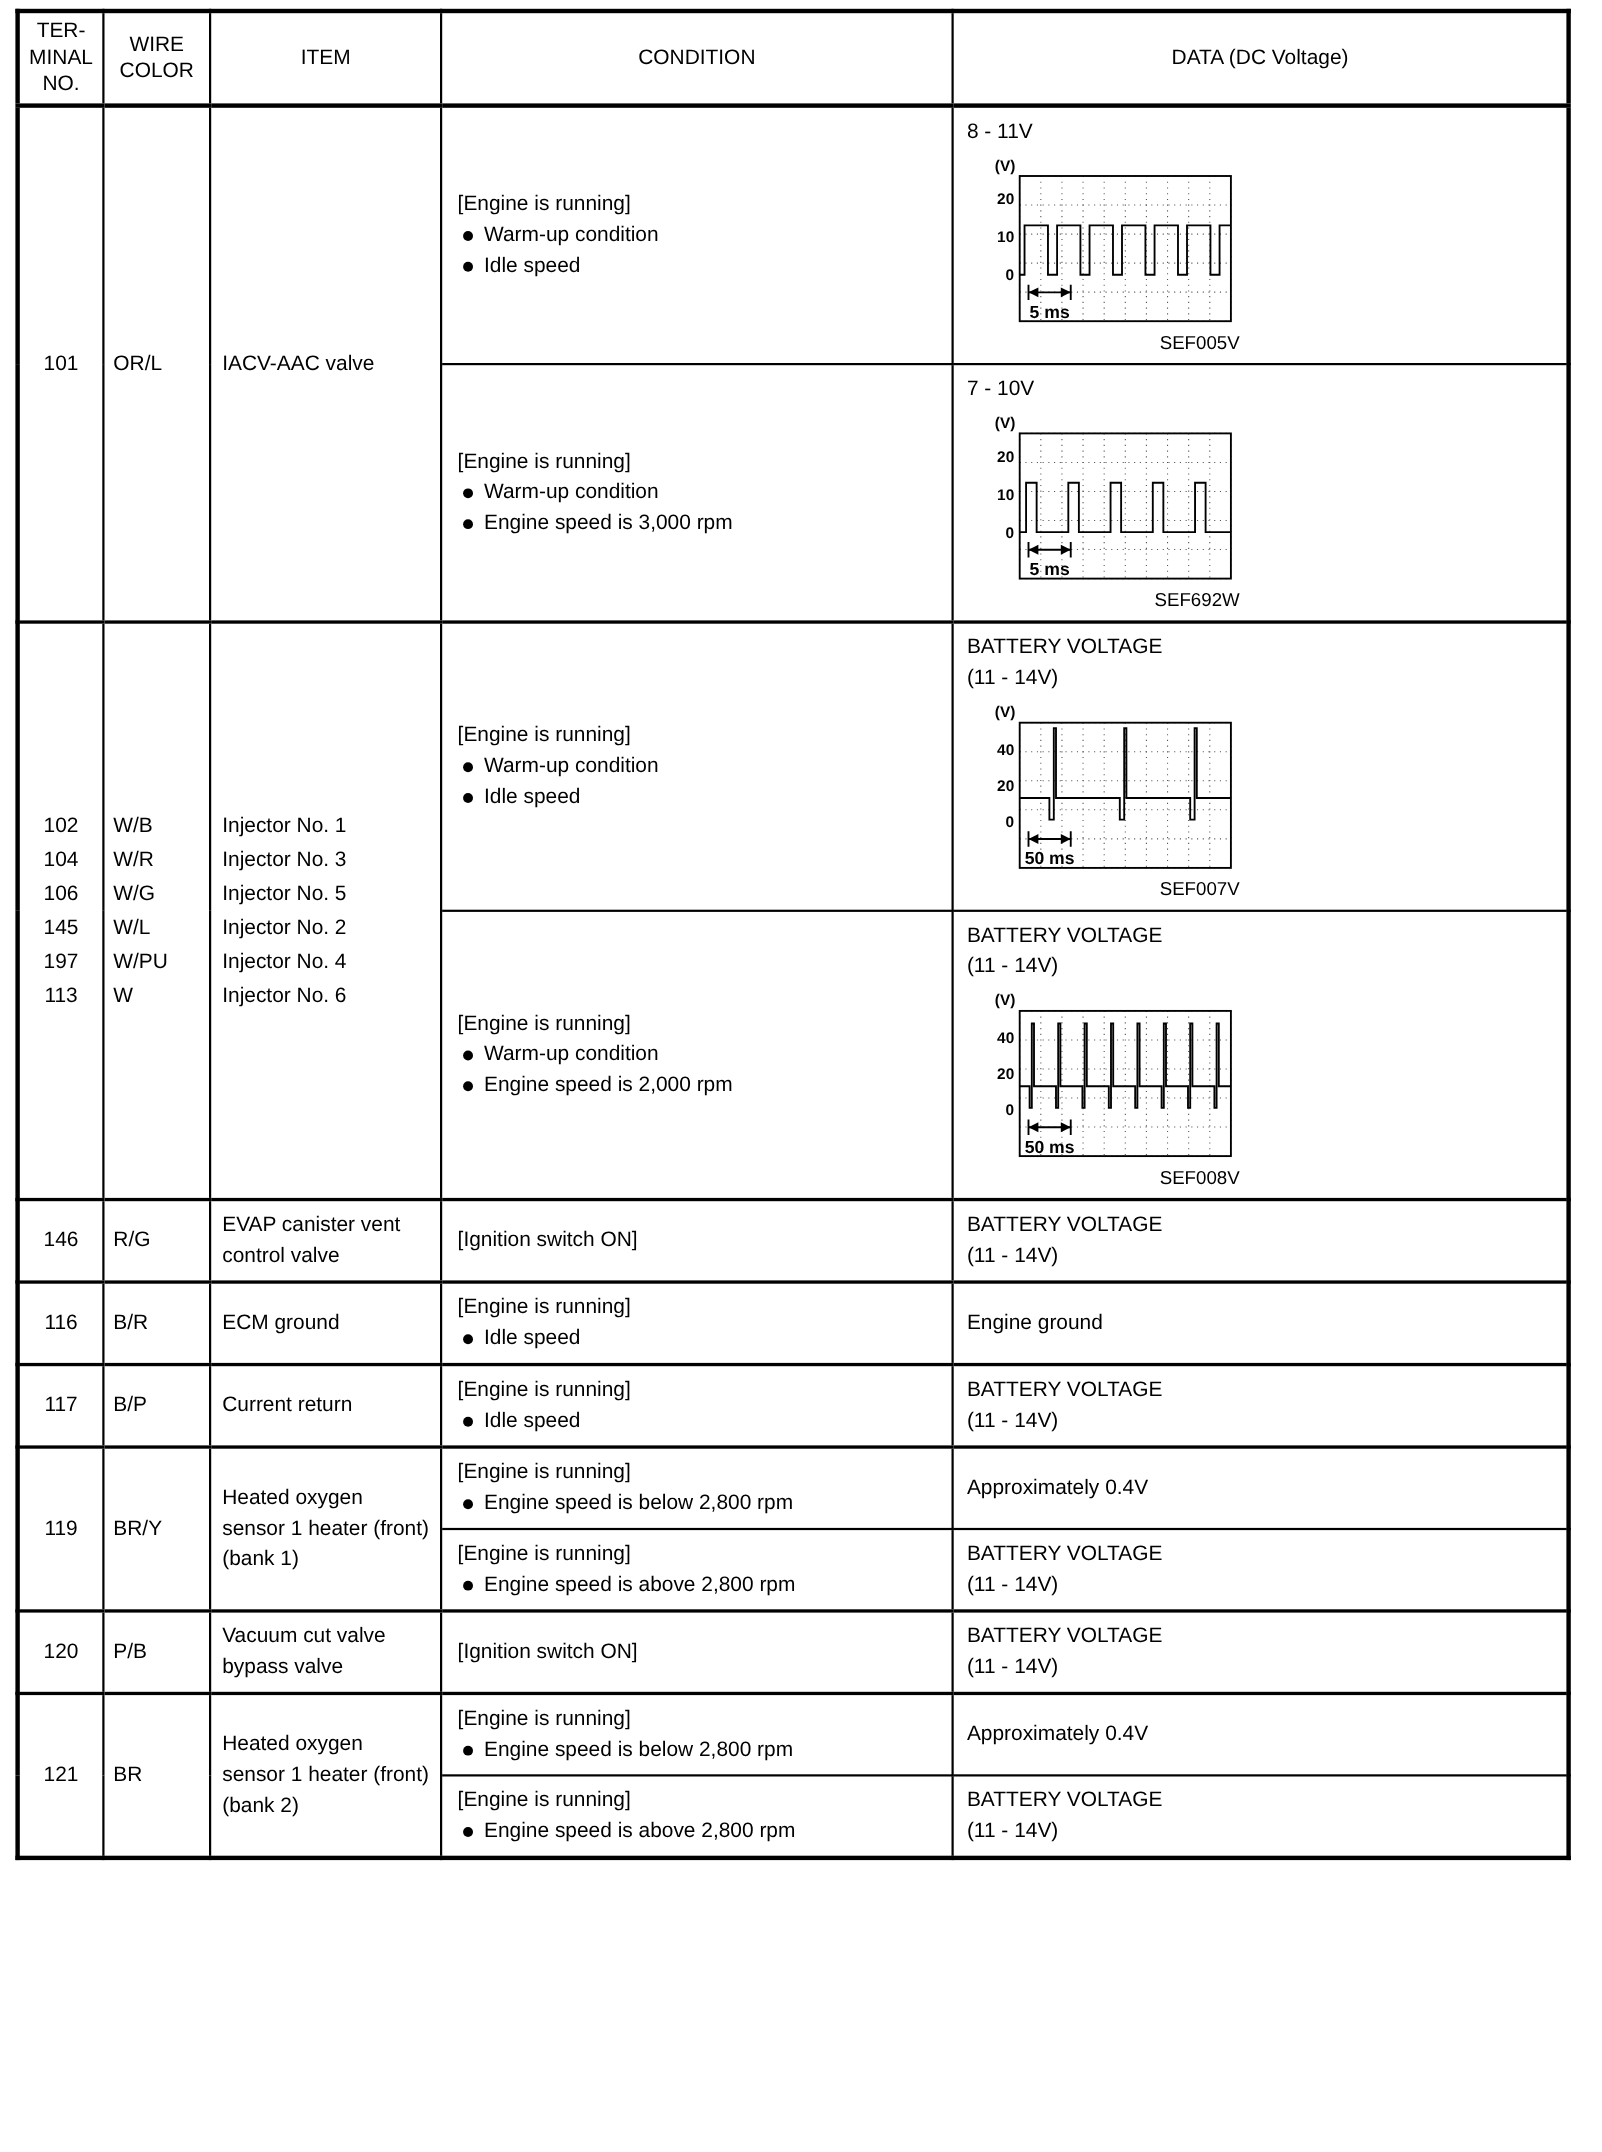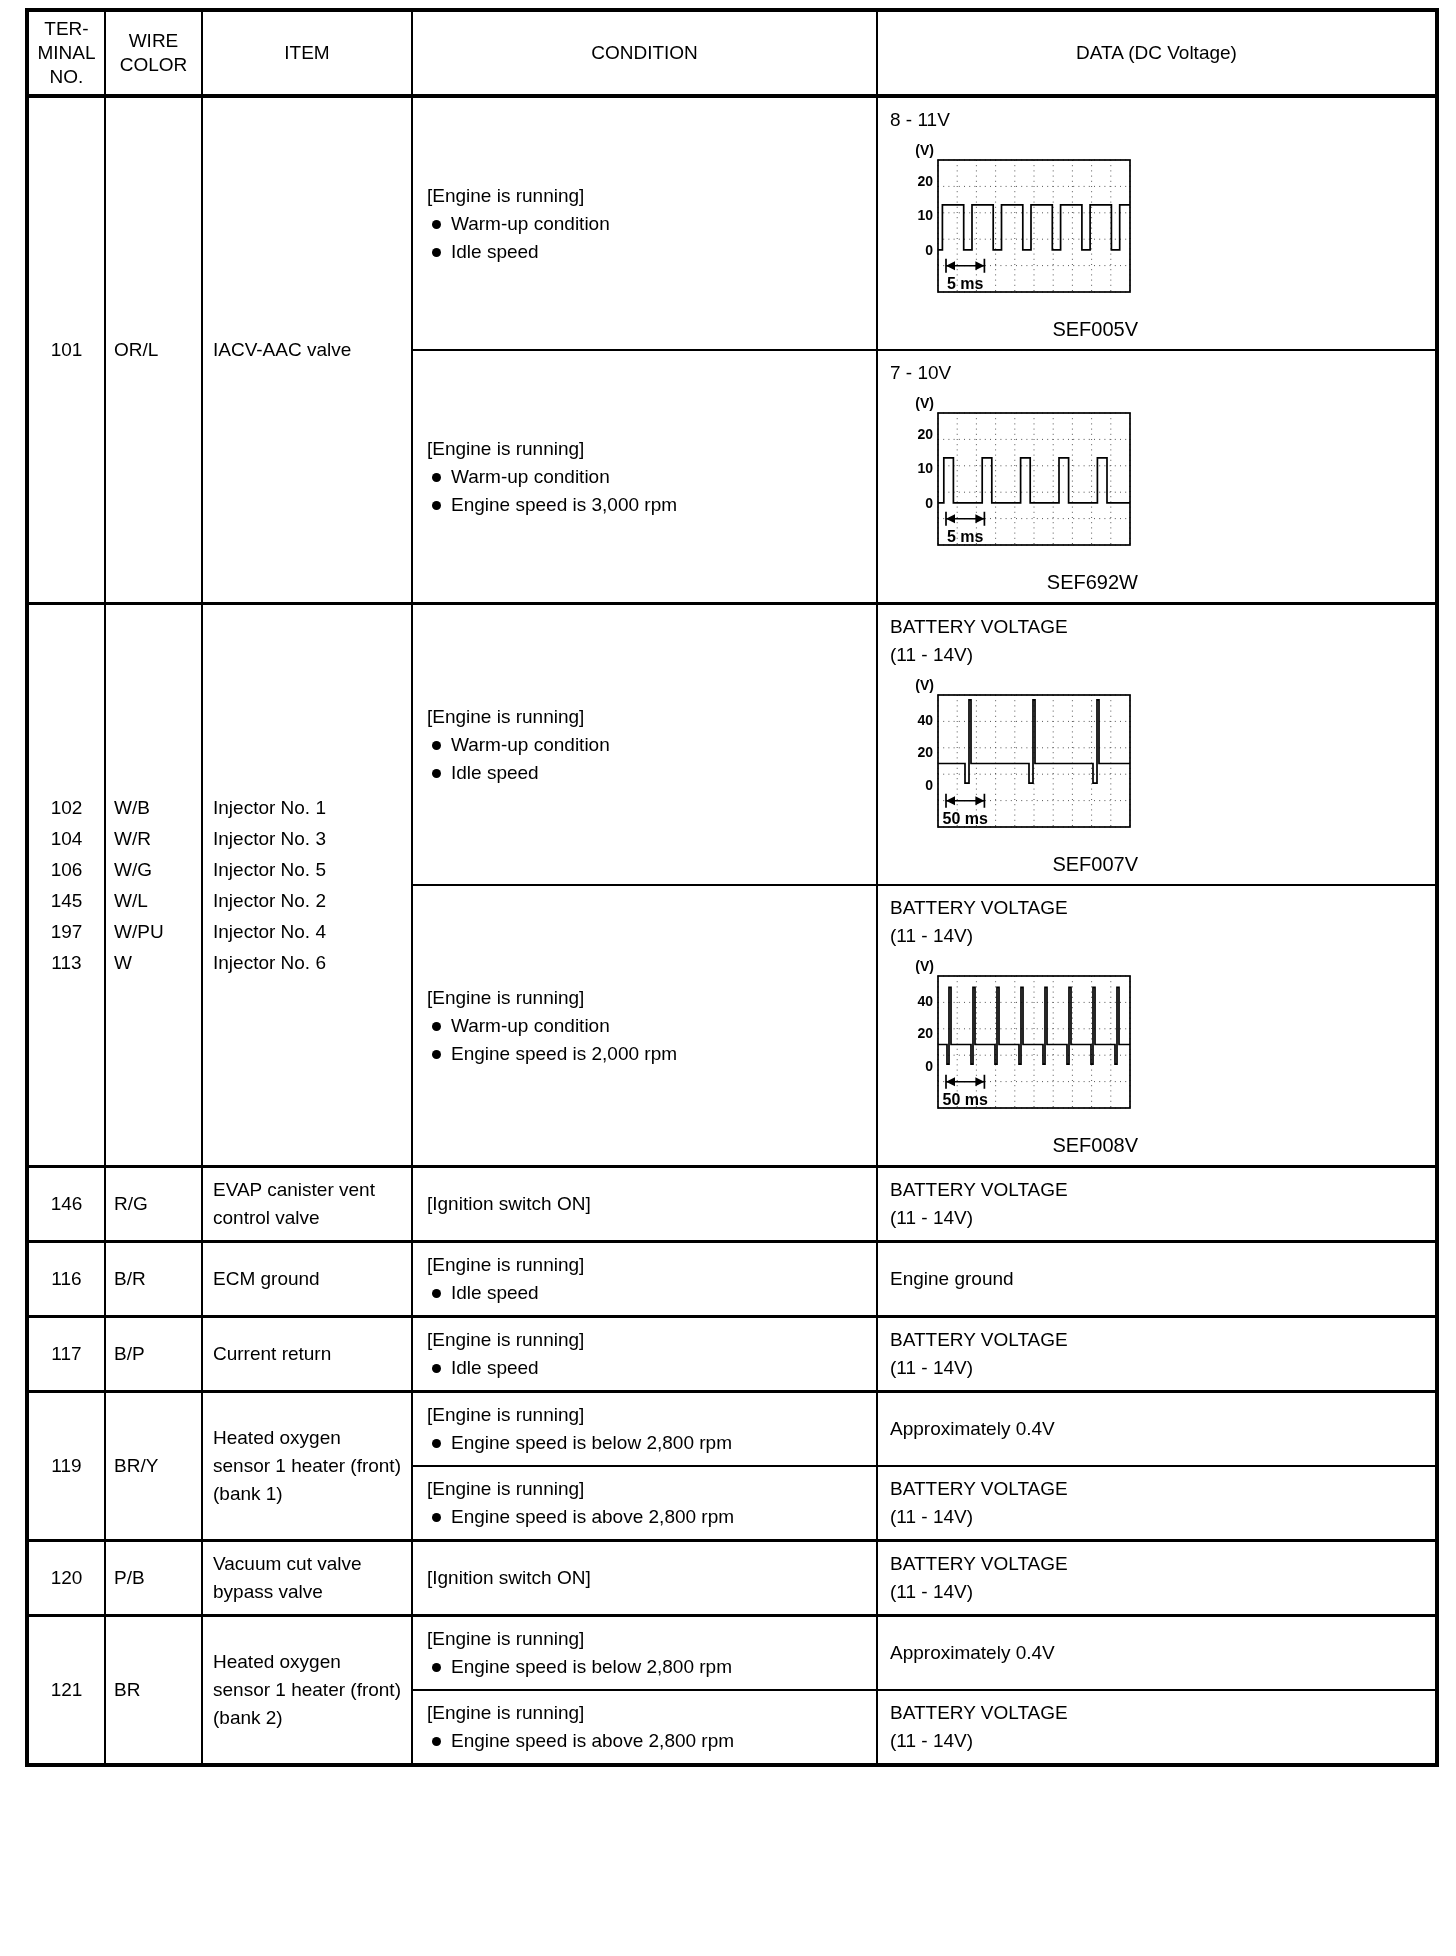--- a/index.html
+++ b/index.html
@@ -1,37 +1,37 @@
 <!DOCTYPE html>
 <html><head>
 <meta charset="utf-8">
 <style>
   *{box-sizing:border-box;margin:0;padding:0}
   html,body{background:#fff}
   body{width:1456px;height:1956px;font-family:"Liberation Sans",sans-serif;color:#000}
-  .page{padding:8px 25px}
+  .page{padding:8px 14px}
   table{border-collapse:collapse;table-layout:fixed;width:1410px;border:4px solid #000;background:#fff}
   th,td{border:2px solid #000;vertical-align:middle}
   thead th{font-weight:normal;font-size:19px;text-align:center;height:86px;border-bottom:4px solid #000;line-height:24px}
   td{font-size:19px}
   tr.gs td{border-top:3px solid #000}
   .term{text-align:center;padding:4px 2px}
   .stack div{line-height:31px}
   .wire{padding:4px 8px}
   .item{padding:6px 10px;line-height:28px}
   .cond{padding:8px 14px}
   .ctitle{font-weight:normal;line-height:28px}
   .bullet{position:relative;padding-left:24px;line-height:28px}
   .bullet::before{content:"";position:absolute;left:5px;top:10px;width:9px;height:9px;border-radius:50%;background:#000}
   .bullet.b{font-weight:normal}
   .data{padding:8px 12px}
   .vtop{vertical-align:top}
   .dval{line-height:28px}
   .chartwrap{width:fit-content;margin:6px 0 0 12px}
-  .sef{font-size:20px;text-align:right;margin-top:20px}
+  .sef{font-size:17px;text-align:right;margin-top:4px}
   .rh64{height:66px}
   .rh60{height:60px}
   .rh68{height:70px}
   svg{display:block}
   svg .grid{stroke:#555;stroke-width:1;stroke-dasharray:1 4.2}
   svg .pborder{fill:none;stroke:#000;stroke-width:1.7}
   svg .wf{fill:none;stroke:#000;stroke-width:1.7;stroke-linejoin:miter}
   svg path{fill:#000;stroke:none}
   svg .tick{font:bold 14px "Liberation Sans",sans-serif}
   svg .tlabel{font:bold 16px "Liberation Sans",sans-serif}

